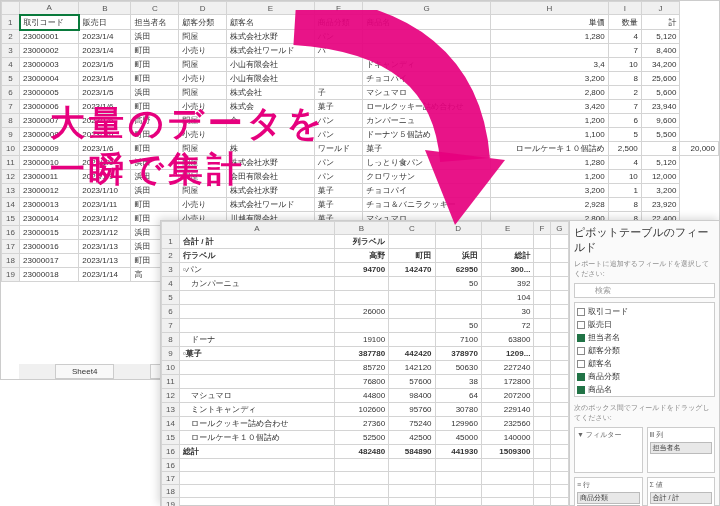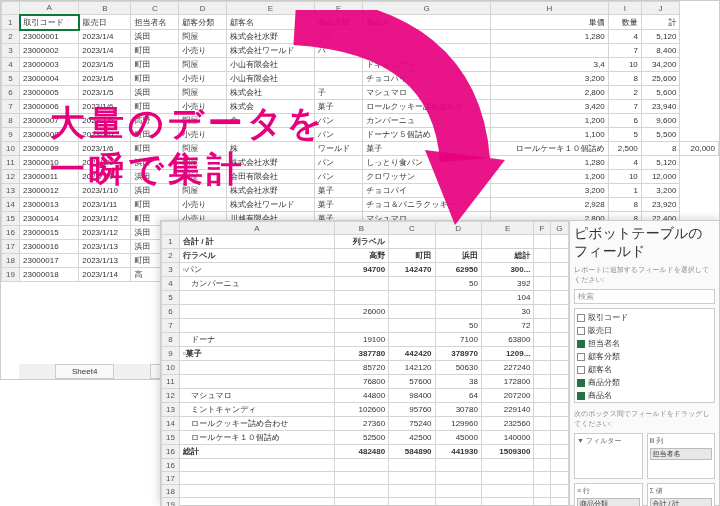--- a/index.html
+++ b/index.html
@@ -10,33 +10,33 @@
 table { border-collapse:collapse; width:100%; }
 th,td { border:1px solid #d4d4d4; padding:1px 3px; font-size:8px; height:13px; white-space:nowrap; overflow:hidden; }
 th { background:#f0f0f0; font-weight:normal; text-align:center; color:#555; }
 .rh { background:#f0f0f0; text-align:center; width:18px; }
 .sel { border:2px solid #0a7a3c; }
 .num { text-align:right; }
 .tabs { position:absolute; bottom:0; left:18px; display:flex; background:#f0f0f0; font-size:8px; }
 .tab { padding:2px 16px; border:1px solid #ccc; background:#f8f8f8;margin-left:36px; }
 .tab.act { background:#fff; border-bottom:1px solid #fff; }
 .pvpane { position:absolute; right:0; top:0; width:150px; height:100%; border-left:1px solid #ccc; background:#fafafa; padding:4px; font-size:8px; }
-.pvpane h4 { font-size:14px; font-weight:normal; margin-bottom:4px; }
+.pvpane h4 { font-size:11px; font-weight:normal; margin-bottom:4px; }
 .flist { border:1px solid #ccc; background:#fff; height:95px; overflow:auto; padding:2px; margin-bottom:6px; }
 .flist div { padding:1px 0; }
 .fbox { display:inline-block; width:8px; height:8px; border:1px solid #888; margin-right:3px; vertical-align:middle; }
 .fbox.on { background:#217346; border-color:#217346; }
 .areas { display:grid; grid-template-columns:1fr 1fr; gap:4px; }
 .area { border:1px solid #ccc; background:#fff; height:46px; padding:2px; font-size:7px; }
 .area .lbl { color:#666; margin-bottom:2px; }
 .area .chip { background:#e8e8e8; border:1px solid #bbb; padding:0 2px; margin-top:1px; }
 .overlay { position:absolute; top:100px; left:50px; pointer-events:none; }
 .big { font-size:35px; font-weight:bold; color:#e6007e; line-height:1.3; letter-spacing:4px; }
 .arrow { position:absolute; top:10px; left:275px; width:240px; height:230px; }
-.srch { border:1px solid #ccc; padding:1px 3px; background:#fff; margin-bottom:4px; color:#999; }
+.srch { border:1px solid #ccc; padding:1px 20px; background:#fff; margin-bottom:4px; color:#999; }
 .hint { color:#888; font-size:7px; margin:4px 0; }
 </style>
 </head>
 <body>
 
 <div class="sheet back">
 <table>
 <tbody>
         <tr>
           <th class="rh"></th>

